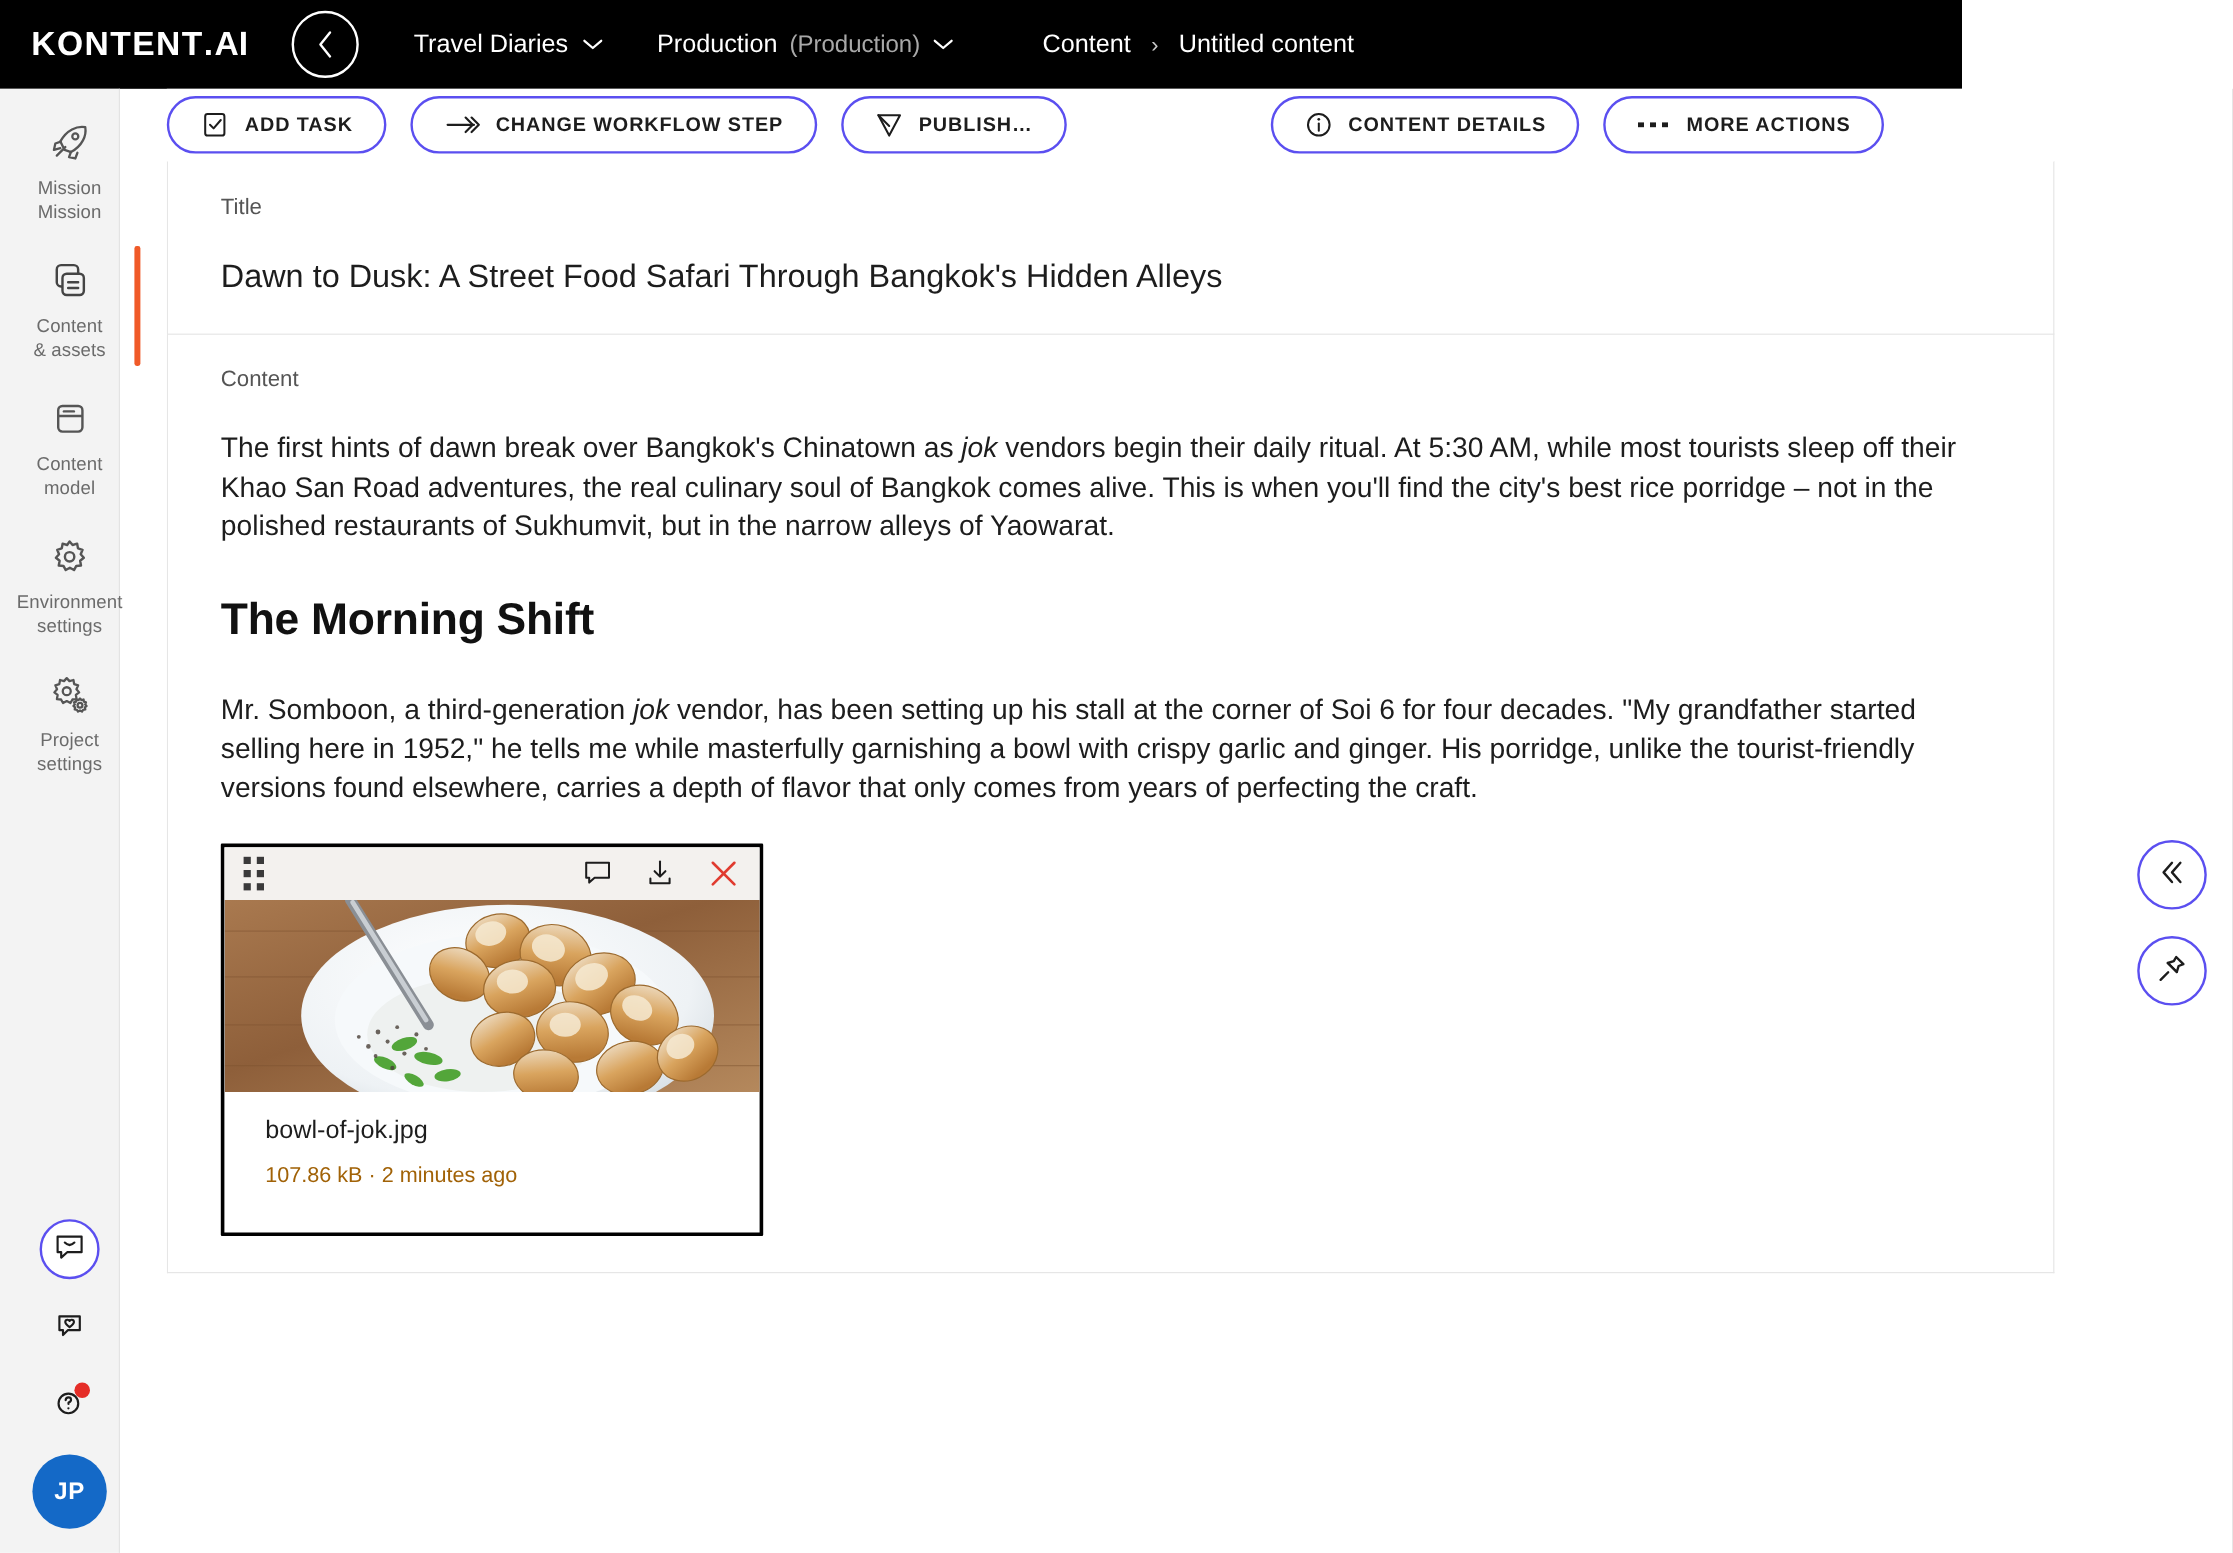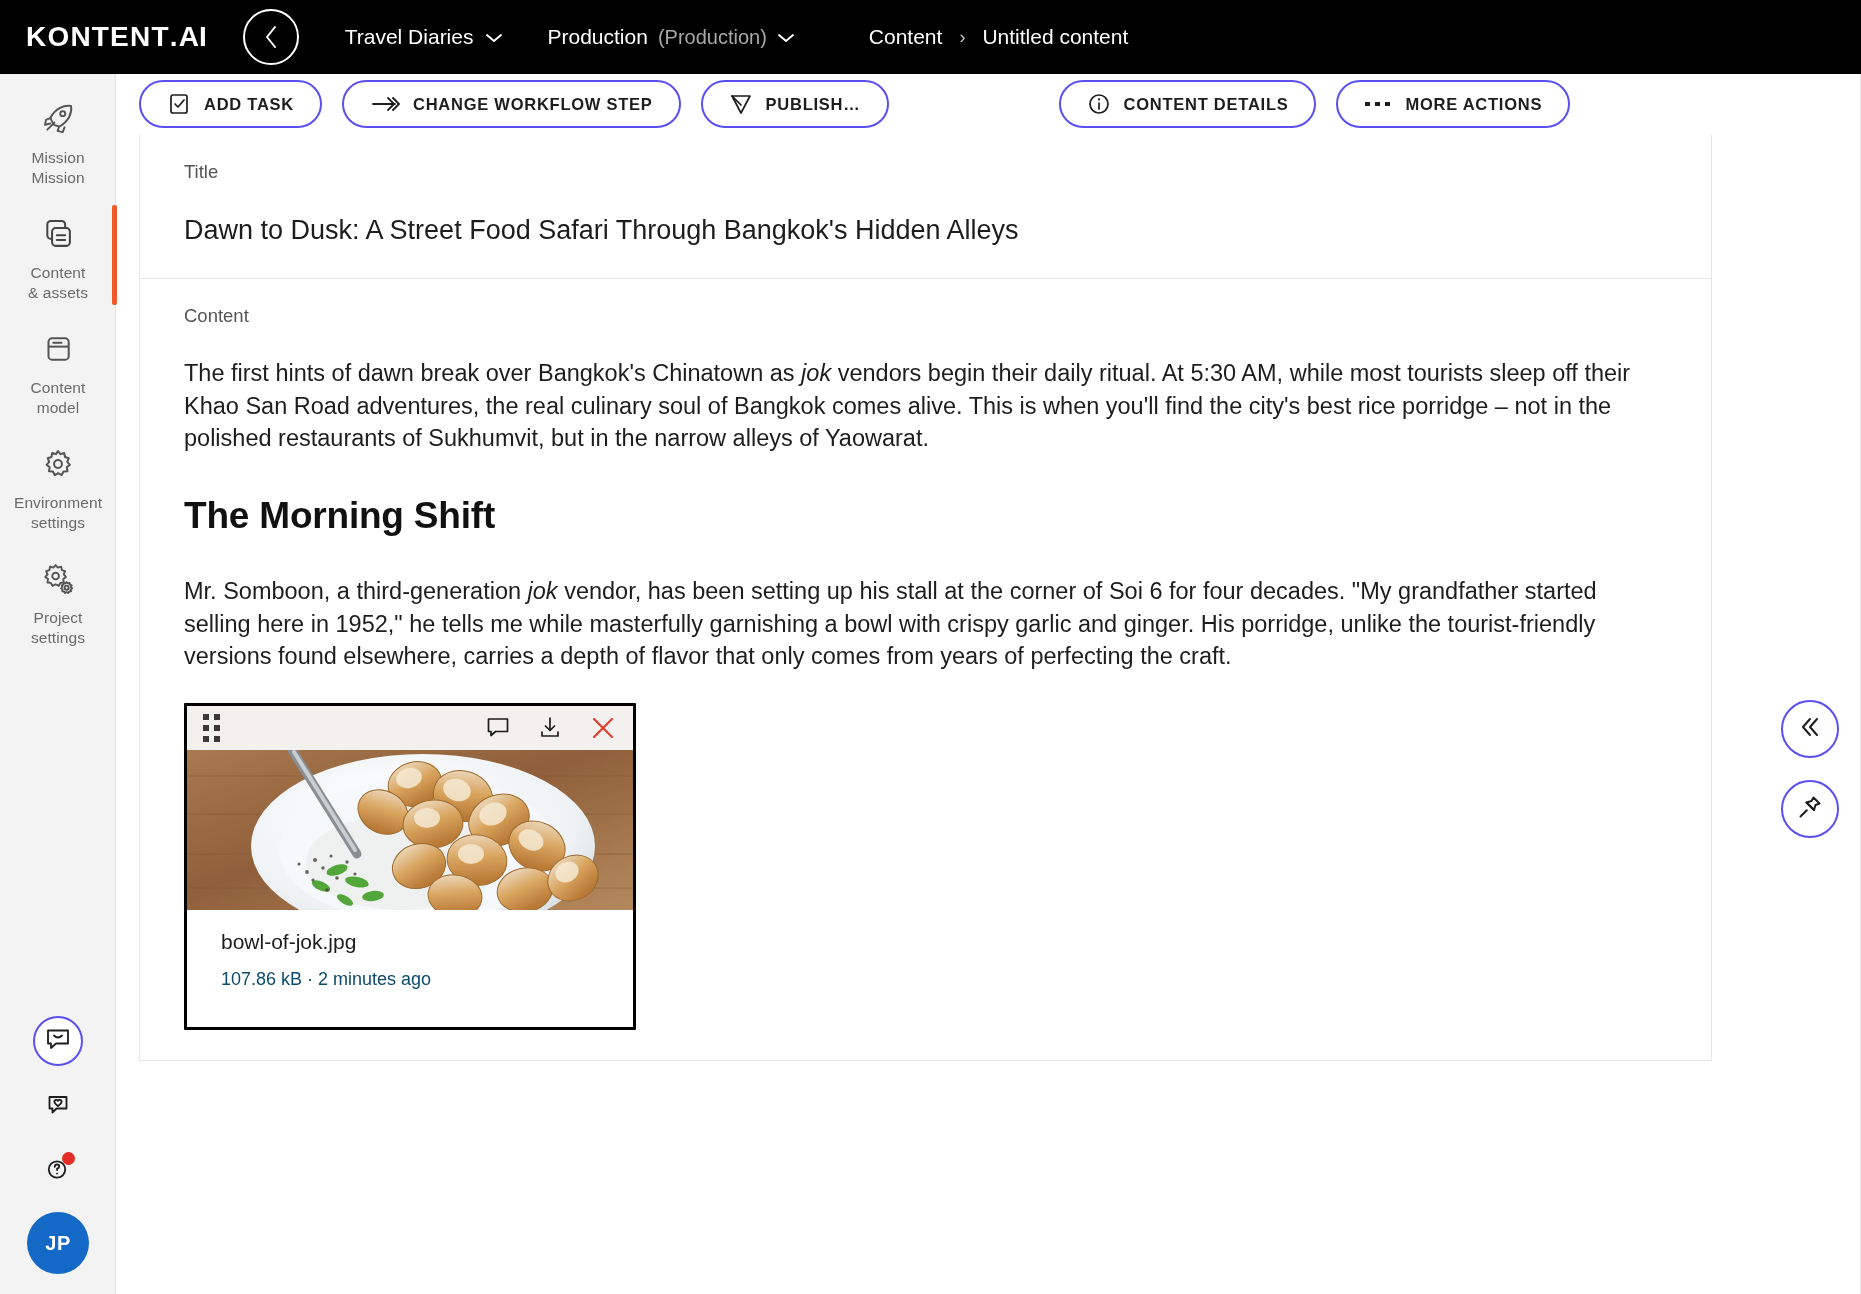--- a/index.html
+++ b/index.html
@@ -5,21 +5,21 @@
   * { box-sizing: border-box; margin: 0; padding: 0; }
   html, body {
     width: 1861px; height: 1294px;
     font-family: "Liberation Sans", sans-serif;
     background: #ffffff; overflow: hidden;
   }
 
   
   .topbar {
     position: absolute; top: 0; left: 0;
-    width: 1861px; height: 74px;
+    width: 1635px; height: 74px;
     background: #000000; color: #ffffff;
     display: flex; align-items: center;
   }
   .logo {
     margin-left: 26px;
     font-size: 28px; font-weight: 700; letter-spacing: 1.2px;
     display: flex; align-items: baseline; white-space: nowrap;
   }
   .logo .ai { letter-spacing: 0px; }
   .back-btn {
@@ -49,21 +49,21 @@
     display: flex; align-items: center; gap: 17px;
     font-size: 21px;
   }
   .crumbs .sep { color: #c9c9c9; font-size: 18px; }
   .crumb-link { color: #ffffff; cursor: pointer; }
   .crumb-cur { color: #ffffff; text-align: right; }
 
   
   .rail {
     position: absolute; top: 74px; left: 0;
-    width: 116px; height: 1220px;
+    width: 100px; height: 1220px;
     background: #f3f3f3;
     border-right: 1px solid #e3e3e3;
   }
   .rail-item {
     width: 116px; padding: 14px 6px 10px;
     display: flex; flex-direction: column; align-items: center;
     cursor: pointer; position: relative;
   }
   .rail-item .ico { height: 42px; display:flex; align-items:center; justify-content:center; }
   .rail-label {
@@ -166,21 +166,21 @@
     grid-gap: 5px; cursor: grab;
   }
   .drag-dots i { width: 6px; height: 6px; background: #3a3a3a; display:block; }
   .asset-tools {
     margin-left: auto; display: flex; align-items: center; gap: 26px;
   }
   .asset-tools .tool { cursor: pointer; display:flex; align-items:center; }
   .asset-thumb { height: 160px; width: 452px; position: relative; overflow: hidden; }
   .asset-meta { padding: 18px 34px 14px; }
   .asset-name { font-size: 21px; color: #1d1d1d; }
-  .asset-sub { font-size: 18px; color: #0c4a6e; margin-top: 10px; }
+  .asset-sub { font-size: 18px; color: #a16207; margin-top: 10px; }
   .asset-extra {
     font-size: 18px; color: #c9c9c9; margin-top: 12px;
     height: 10px; overflow: hidden;
   }
 
   
   .right-floats {
     position: absolute; right: 22px; top: 700px;
     display: flex; flex-direction: column; gap: 22px;
   }

